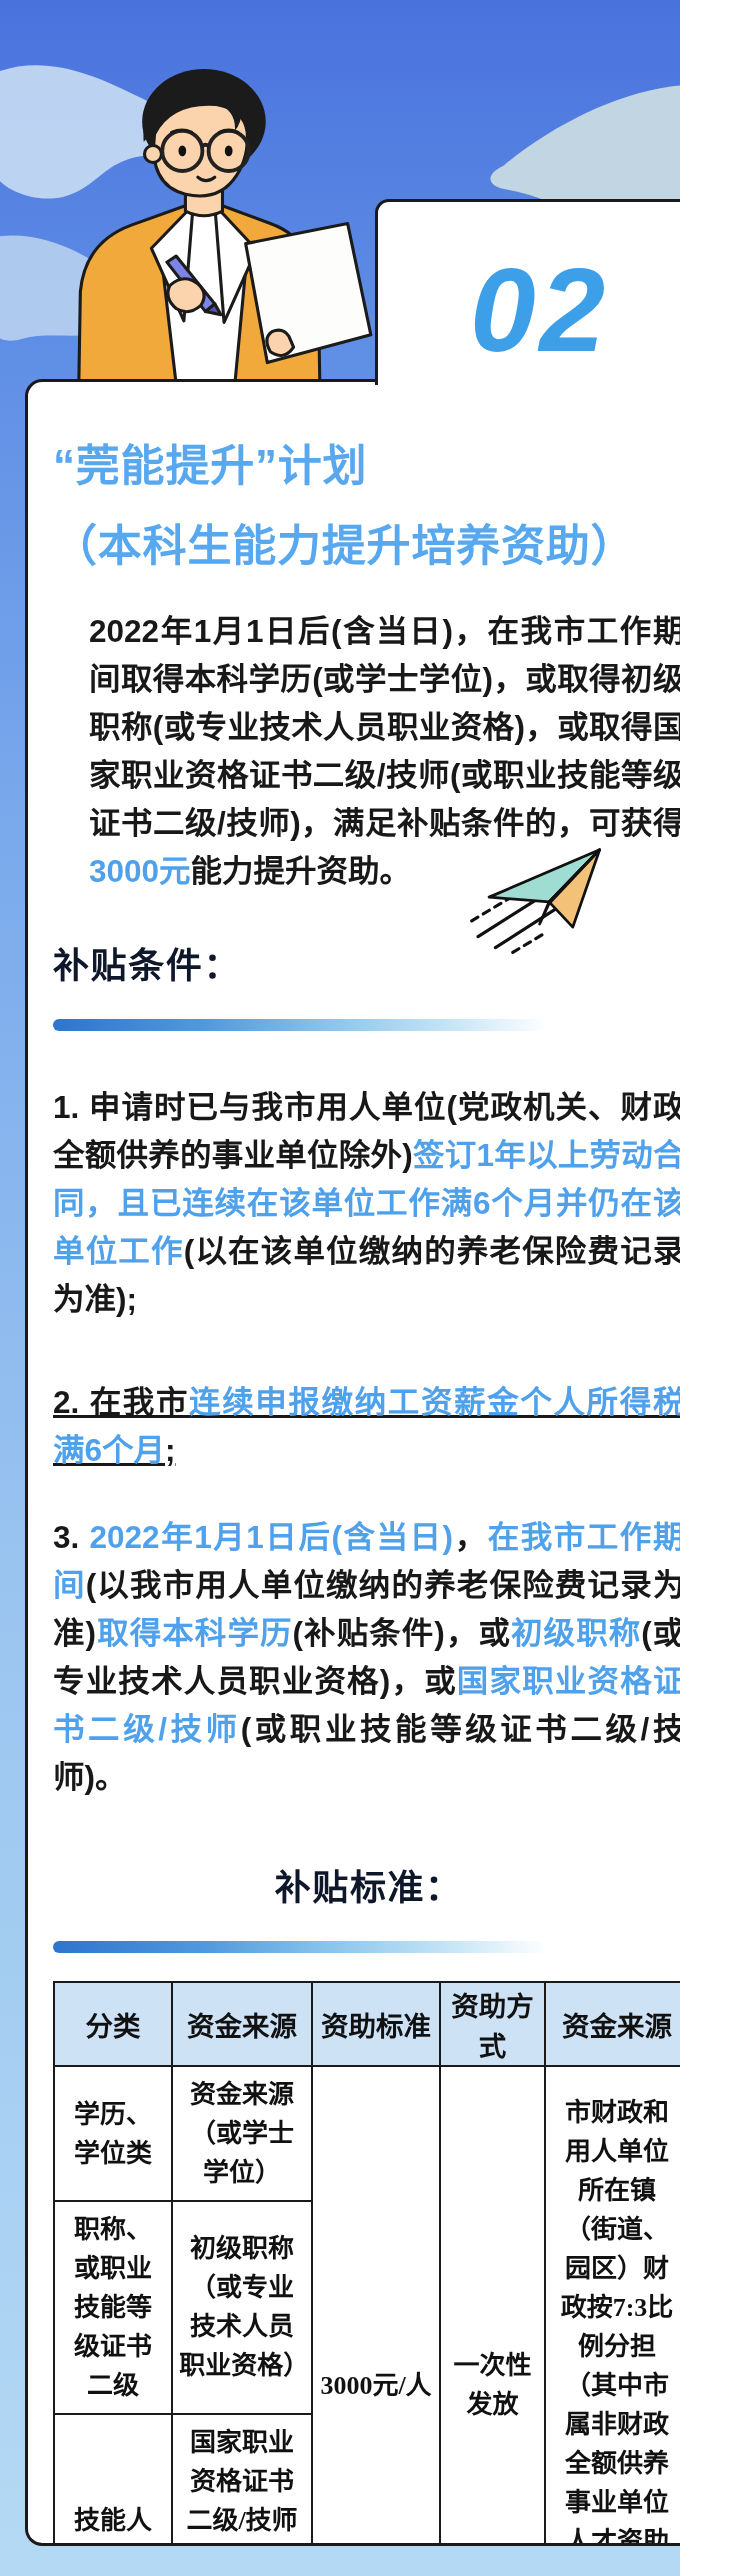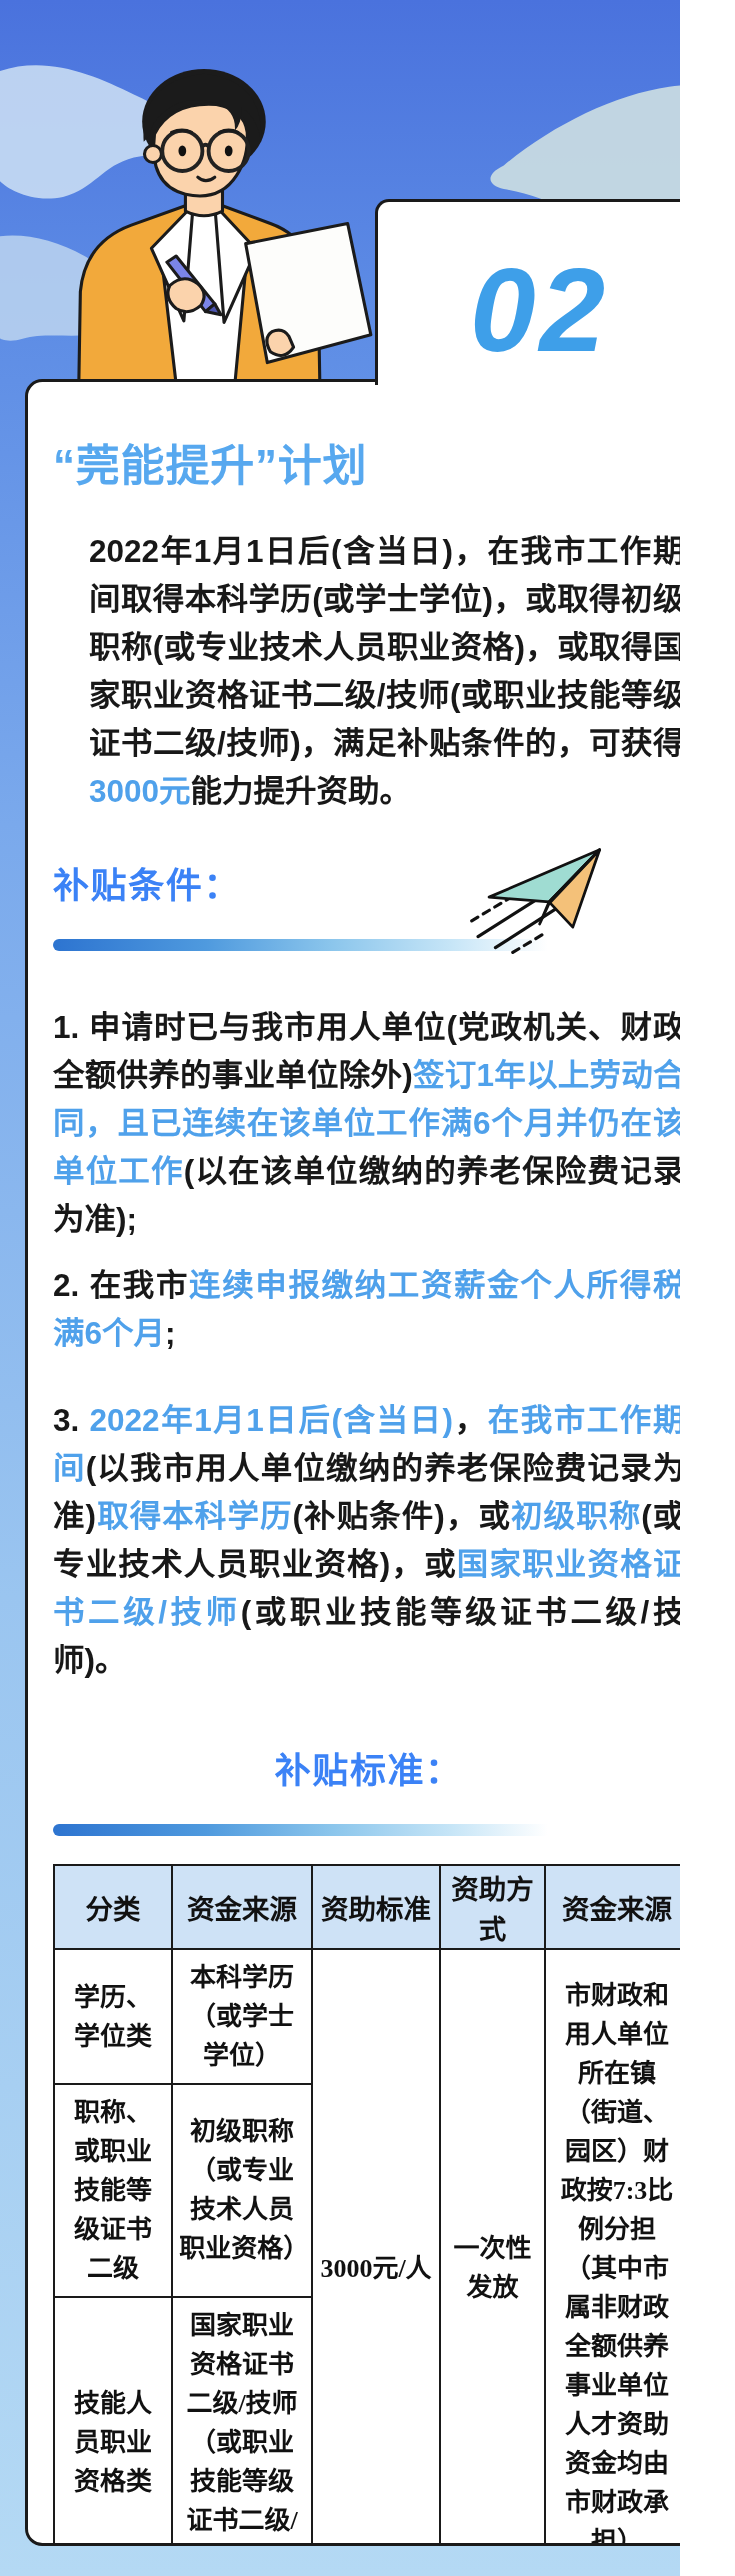--- a/index.html
+++ b/index.html
@@ -24,26 +24,26 @@
     position:absolute;left:25px;top:379px;width:686px;height:2167px;box-sizing:border-box;
     background:#ffffff;border:3.1px solid #1a1a1a;border-radius:17.3px;z-index:2;
     padding:0 23.6px 0 25px;overflow:hidden;
   }
   .title{margin-top:44px;text-align:left;padding-right:1.6px;
     font-size:44px;font-weight:700;line-height:1.82;
     color:var(--title-blue,#57a8ef);letter-spacing:0.8px;}
   .intro{margin:20.5px 0 0 0;}
   .para{font-size:31.5px;font-weight:700;line-height:48px;color:#181818;
     text-align:justify;text-justify:inter-ideograph;margin-left:36px;}
-  .sec-head{margin-top:41px;font-size:36px;font-weight:800;color:#3b82f6;letter-spacing:1.6px;}
+  .sec-head{margin-top:41px;font-size:36px;font-weight:800;color:#0f172a;letter-spacing:1.6px;}
   .sec-head.second{margin-top:57px;text-align:center;}
   .bar{margin-top:31.5px;height:11.8px;width:510px;border-radius:6.3px;
     background:linear-gradient(90deg,#2d74d0 0%,#4f9ade 30%,#8cc6ec 55%,#c6e5f7 78%,rgba(255,255,255,0) 97%);}
   .cond1{margin:52px 0 0 0;}
-  .cond2{margin:18px 0 0 0;}
+  .cond2{margin:55px 0 0 0;text-decoration:underline;}
   .cond3{margin:39px 0 0 0;}
   .hl{color:var(--accent-blue,#4fa1eb);}
   .plane{position:absolute;top:463px;right:91px;width:150px;height:109px;}
   table.std{margin-top:28px;border-collapse:collapse;width:634px;
     font-family:"Liberation Serif","DejaVu Serif",serif;table-layout:fixed;}
   table.std th{background:var(--table-header-bg,#cee2f6);font-size:27.5px;font-weight:700;
     height:69px;border:2.4px solid #1a1a1a;color:#111;}
   table.std td{border:2.4px solid #1a1a1a;font-size:26px;line-height:1.5;
     text-align:center;vertical-align:middle;padding:7.9px 6.3px;color:#111;font-weight:600;}
   tr.r1 td{height:93px;} tr.r2 td{height:123px;} tr.r3 td{height:178px;}
@@ -100,20 +100,21 @@
   </svg>
 
   <div class="tab02">
     <div class="num">02</div>
   </div>
 
   <div class="card">
 
     <div class="title">
       <div>“莞能提升”计划</div>
+      <div>（本科生能力提升培养资助）</div>
     </div>
 
     <p class="para intro"><span>2022年1月1日后(含当日)，在我市工作期间取得本科学历(或学士学位)，或取得初级职称(或专业技术人员职业资格)，或取得国家职业资格证书二级/技师(或职业技能等级证书二级/技师)，满足补贴条件的，可获得</span><span class="hl">3000元</span><span>能力提升资助。</span></p>
 
     <div class="sec-head">补贴条件：</div>
 
     <svg class="plane" viewBox="0 0 190 138">
       <g stroke="#111111" stroke-width="4" stroke-linecap="round" fill="none">
         <path d="M6,96 L56,66" stroke-dasharray="9 8"></path>
         <path d="M14,116 L96,64"></path>
@@ -149,21 +150,21 @@
           <th>分类</th>
           <th>资金来源</th>
           <th>资助标准</th>
           <th>资助方式</th>
           <th>资金来源</th>
         </tr>
       </thead>
       <tbody>
         <tr class="r1">
           <td>学历、学位类</td>
-          <td>本科学历（或学士学位）</td>
+          <td>资金来源（或学士学位）</td>
           <td class="cell-standard" rowspan="3">3000元/人</td>
           <td rowspan="3">一次性发放</td>
           <td class="cell-funding" rowspan="3">市财政和用人单位所在镇（街道、园区）财政按7:3比例分担（其中市属非财政全额供养事业单位人才资助资金均由市财政承担）</td>
         </tr>
         <tr class="r2">
           <td>职称、或职业技能等级证书二级</td>
           <td>初级职称（或专业技术人员职业资格）</td>
         </tr>
         <tr class="r3">
           <td>技能人员职业资格类</td>

